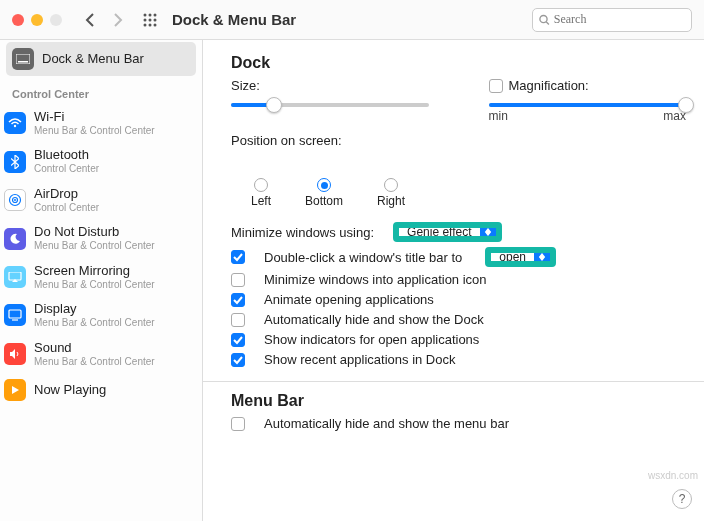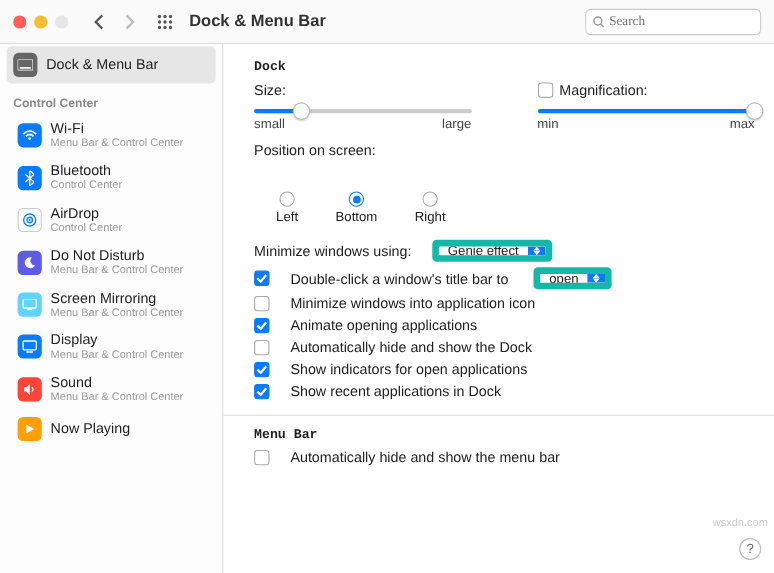--- a/index.html
+++ b/index.html
@@ -14,29 +14,29 @@
 .grid-icon { margin: 0 10px 0 6px; }
 .title { font-weight: 600; font-size: 15px; color: #333; }
 .spacer { flex: 1; }
 .search { display: flex; align-items: center; width: 160px; height: 24px; border: 1px solid #ccc; border-radius: 5px; padding: 0 6px; background: #fff; color: #999; }
 .search svg { margin-right: 4px; }
 .search input { border: none; outline: none; width: 100%; font-size: 12px; color: #333; background: transparent; font-family: Liberation Serif, serif; }
 
 .content { display: flex; height: calc(100% - 40px); }
 .sidebar { width: 203px; border-right: 1px solid #ddd; overflow-y: auto; background: #fdfdfd; }
 .section-hdr { font-size: 11px; color: #8a8a8a; padding: 10px 12px 4px; font-weight: 600; }
-.sb-item { display: flex; align-items: center; padding: 6px 16px; gap: 8px; cursor: pointer; }
+.sb-item { display: flex; align-items: center; padding: 6px 4px; gap: 8px; cursor: pointer; }
 .sb-item.sel { background: #e6e6e6; border-radius: 5px; margin: 2px 6px; padding: 6px 6px; }
 .sb-icon { width: 22px; height: 22px; border-radius: 5px; display: flex; align-items: center; justify-content: center; flex-shrink: 0; font-size: 12px; color: #fff; }
 .sb-text { display: flex; flex-direction: column; line-height: 1.15; }
 .sb-label { font-size: 13px; color: #222; }
 .sb-sub { font-size: 10px; color: #999; }
 
 .main { flex: 1; overflow-y: auto; padding: 14px 18px 8px 28px; position: relative; }
-h3 { font-size: 12px; font-weight: 700; margin-bottom: 6px; font-family: Liberation Mono, monospace; }
+h3 { font-size: 16px; font-weight: 700; margin-bottom: 6px; }
 .sliders { display: flex; gap: 60px; margin-bottom: 4px; }
 .slider-group { flex: 1; display: flex; flex-direction: column; }
 .slider-head { display: flex; align-items: center; gap: 6px; margin-bottom: 4px; }
 .track { position: relative; height: 4px; background: #ccc; border-radius: 2px; margin: 6px 0 2px; }
 .fill { position: absolute; left: 0; top: 0; bottom: 0; background: #0a7aff; border-radius: 2px; }
 .knob { position: absolute; top: 50%; width: 16px; height: 16px; background: #fff; border: 1px solid #bbb; border-radius: 50%; transform: translate(-50%, -50%); box-shadow: 0 1px 2px rgba(0,0,0,.2); }
 .minmax { display: flex; justify-content: space-between; font-size: 12px; color: #444; }
 
 .radio-row { display: flex; gap: 30px; margin: 10px 0 14px; flex-direction: column; }
 .radio-opts { display: flex; gap: 34px; margin-left: 20px; }
@@ -220,24 +220,20 @@
 
     <div class="sliders">
       <div class="slider-group">
         <div class="slider-head">
             <span>Size:</span>
           </div>
         <div class="track">
           <div class="fill" style="width:22%"></div>
           <div class="knob" style="left:22%"></div>
         </div>
-        <div class="minmax">
-            <span>small</span>
-            <span>large</span>
-          </div>
       </div>
       <div class="slider-group">
         <div class="slider-head">
           <div class="cb"></div>
           <span>Magnification:</span>
         </div>
         <div class="track">
           <div class="fill" style="width:100%"></div>
           <div class="knob" style="left:100%"></div>
         </div>

